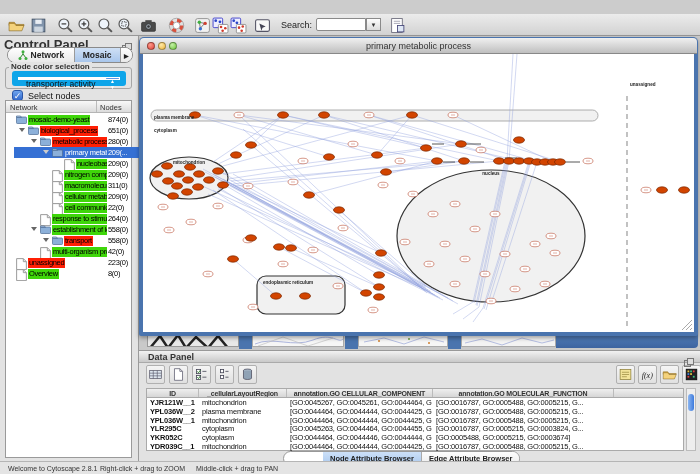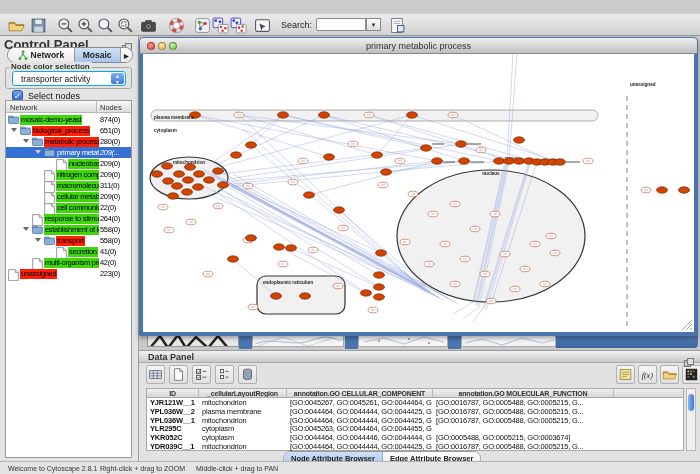--- a/index.html
+++ b/index.html
@@ -21,42 +21,42 @@
 #control-panel { left:0; top:36px; width:139px; height:425px; background:#e3e3e3; border-right:1px solid #9b9b9b; }
 #cp-title { position:absolute; left:4px; top:1px; font-size:13px; font-weight:bold; color:#333; }
 .float-icon { position:absolute; width:10px; height:9px; }
 #cp-tabs { position:absolute; left:7px; top:11px; width:126px; height:16px; border:1px solid #8a8a8a; border-radius:8px; background:#fdfdfd; display:flex; overflow:hidden; }
 .cp-tab { height:100%; display:flex; align-items:center; justify-content:center; font-size:8.5px; font-weight:bold; color:#222; border-right:1px solid #9a9a9a; }
 #cp-tab-network { width:70px; background:linear-gradient(#fefefe,#e9e9e9); }
 #cp-tab-mosaic { width:48px; background:linear-gradient(#cfe0f5,#a8c6ec); }
 #cp-tab-arrow { width:12px; border-right:none; background:linear-gradient(#fefefe,#e9e9e9); font-size:6px; }
 #groupbox { position:absolute; left:5px; top:31px; width:127px; height:22px; border:1px solid #a6a6a6; border-radius:3px; }
 #groupbox-label { position:absolute; left:3px; top:-6px; background:#e3e3e3; font-size:8px; font-weight:bold; color:#333; padding:0 2px; }
-#combo { position:absolute; left:12px; top:35px; width:114px; height:15px; background:#fff; border:1px solid #0ea5e9; border-radius:3px; }
+#combo { position:absolute; left:12px; top:35px; width:114px; height:15px; background:#fff; border:6px solid #0ea5e9; border-radius:3px; }
 #combo-text { position:absolute; left:8px; top:2px; font-size:8.5px; color:#111; }
 #combo-step { position:absolute; right:1px; top:1px; bottom:1px; width:13px; border-radius:2px; background:linear-gradient(#7fb1f2,#3f7ad8); color:#fff; font-size:5px; line-height:6px; text-align:center; }
 #checkbox { position:absolute; left:12px; top:54px; width:11px; height:11px; background:linear-gradient(#6fa5ee,#3268cc); border:1px solid #2a56a8; border-radius:3px; color:#fff; font-size:9px; line-height:10px; text-align:center; }
 #checkbox-label { position:absolute; left:28px; top:55px; font-size:9px; color:#111; }
 #tree-box { position:absolute; left:5px; top:64px; width:127px; height:358px; background:#fff; border:1px solid #9a9a9a; }
 #tree-head { position:absolute; left:0; top:0; width:100%; height:12px; background:linear-gradient(#f8f8f8,#dcdcdc); border-bottom:1px solid #b5b5b5; font-size:7.5px; color:#333; }
 #tree-head .c1 { position:absolute; left:4px; top:2px; }
 #tree-head .c2 { position:absolute; left:94px; top:2px; }
 #tree-head .sep { position:absolute; left:90px; top:0; bottom:0; width:1px; background:#bbb; }
-#tree-rows { position:absolute; left:0; top:13px; width:100%; }
+#tree-rows { position:absolute; left:8px; top:13px; width:100%; }
 .trow { position:relative; height:11px; width:100%; font-size:7.5px; letter-spacing:-0.3px; white-space:nowrap; }
 .trow.sel { background:#3570d4; }
 .tr-arrow { position:absolute; top:3px; width:0; height:0; border-left:3px solid transparent; border-right:3px solid transparent; border-top:4.5px solid #666; }
 .trow.sel .tr-arrow { border-top-color:#ccc; }
 .tr-icon { position:absolute; top:1px; width:11px; height:9px; }
 .tr-label { position:absolute; top:0.5px; height:10px; line-height:10px; color:#000; padding:0 1px; overflow:hidden; }
 .hl-green { background:#3fd60a; }
 .hl-red { background:#ff1f04; }
 .trow.sel .tr-label { background:transparent; color:#fff; }
 .tr-num { position:absolute; left:94px; top:0.5px; line-height:10px; color:#000; letter-spacing:-0.3px; }
-.trow.sel .tr-num { color:#fff;font-style:italic; }
+.trow.sel .tr-num { color:#fff; }
 
 #desktop { left:139px; top:36px; width:561px; height:425px; background:#c9c9c9; }
 #strip { position:absolute; left:0; top:297px; width:561px; height:18px; }
 
 #net-window { position:absolute; left:0; top:1px; width:559px; height:299px; background:#4a74ae; border-radius:5px 5px 2px 2px; box-shadow:0 2px 4px rgba(0,0,0,.35); }
 #net-titlebar { position:absolute; left:1px; top:1px; right:1px; height:16px; background:linear-gradient(#f0f0f0,#bfbfbf); border-radius:4px 4px 0 0; border-bottom:1px solid #888; }
 #net-title { width:100%; text-align:center; font-size:9px; color:#333; line-height:16px; }
 #net-canvas { position:absolute; left:4px; top:17px; width:551px; height:278px; background:#fff; }
 #net-canvas svg { position:absolute; left:0; top:0; }
 
@@ -71,21 +71,21 @@
 .th { position:absolute; top:0; height:100%; font-size:7px; font-weight:bold; color:#333; text-align:center; border-right:1px solid #bbb; overflow:hidden; line-height:9px; letter-spacing:-0.2px; }
 #dp-tbody { position:absolute; left:0; top:10px; width:100%; }
 .dprow { position:relative; height:8.8px; width:100%; }
 .td { position:absolute; top:0; height:100%; font-size:7.5px; color:#111; white-space:nowrap; overflow:hidden; line-height:8.8px; letter-spacing:-0.2px; }
 .td.b { font-weight:bold; }
 #dp-scroll { position:absolute; left:547px; top:38px; width:10px; height:63px; background:#eee; border:1px solid #bbb; }
 #dp-thumb { position:absolute; left:1px; top:5px; width:6px; height:17px; border-radius:3px; background:linear-gradient(90deg,#8db6f0,#3d7bdd); }
 
 #attr-tabs { position:absolute; left:283px; top:451px; height:15px; display:flex; border:1px solid #999; border-radius:8px; overflow:hidden; background:#fff; }
 .attr-tab { height:100%; padding:0 7px; font-size:7.5px; font-weight:bold; color:#222; line-height:14px; border-right:1px solid #aaa; background:linear-gradient(#fdfdfd,#ececec); }
-.attr-tab.sel { background:linear-gradient(#cce0f8,#a9c8ee); }
+.attr-tab.sel { background:linear-gradient(#cce0f8,#a9c8ee);margin-left:39px; }
 .attr-tab:last-child { border-right:none; }
 
 #status-bar { left:0; top:461px; width:700px; height:13px; background:#e4e4e4; border-top:1px solid #b5b5b5; }
 .status-item { position:absolute; top:3px; font-size:7px; color:#333; }
 </style>
 </head>
 <body>
 
 <div id="app">
 
@@ -308,42 +308,42 @@
           <div class="trow">
             <span class="tr-arrow" style="left:29px"></span>
             <span class="tr-icon" style="left:38px"><svg viewBox="0 0 11 9">
                 <rect x="0.5" y="2" width="10" height="6.5" rx="0.8" fill="#8cb0d9" stroke="#4a6a94" stroke-width="0.7"></rect>
                 <path d="M0.5 2.5 v-1.5 h4 l1 1.5z" fill="#a9c4e4" stroke="#4a6a94" stroke-width="0.7"></path>
               </svg></span>
             <span class="tr-label hl-red" style="left:50px; max-width:43px">transport</span>
             <span class="tr-num">558(0)</span>
           </div>
           <div class="trow">
-            <span class="tr-icon" style="left:50px"><svg viewBox="0 0 9 10">
-                <path d="M0.5 0.5 h5.5 l2.5 2.5 v6.5 h-8z" fill="#fff" stroke="#999" stroke-width="0.8"></path>
-                <path d="M6 0.5 v2.5 h2.5" fill="none" stroke="#999" stroke-width="0.8"></path>
-              </svg></span>
-            <span class="tr-label hl-green" style="left:62px; max-width:31px">secretion</span>
-            <span class="tr-num">41(0)</span>
-          </div>
-          <div class="trow">
             <span class="tr-icon" style="left:26px"><svg viewBox="0 0 9 10">
                 <path d="M0.5 0.5 h5.5 l2.5 2.5 v6.5 h-8z" fill="#fff" stroke="#999" stroke-width="0.8"></path>
                 <path d="M6 0.5 v2.5 h2.5" fill="none" stroke="#999" stroke-width="0.8"></path>
               </svg></span>
             <span class="tr-label hl-green" style="left:38px; max-width:55px">multi-organism pro</span>
             <span class="tr-num">42(0)</span>
           </div>
           <div class="trow">
             <span class="tr-icon" style="left:2px"><svg viewBox="0 0 9 10">
                 <path d="M0.5 0.5 h5.5 l2.5 2.5 v6.5 h-8z" fill="#fff" stroke="#999" stroke-width="0.8"></path>
                 <path d="M6 0.5 v2.5 h2.5" fill="none" stroke="#999" stroke-width="0.8"></path>
               </svg></span>
             <span class="tr-label hl-red" style="left:14px; max-width:79px">unassigned</span>
             <span class="tr-num">223(0)</span>
+          </div>
+          <div class="trow">
+            <span class="tr-icon" style="left:2px"><svg viewBox="0 0 9 10">
+                <path d="M0.5 0.5 h5.5 l2.5 2.5 v6.5 h-8z" fill="#fff" stroke="#999" stroke-width="0.8"></path>
+                <path d="M6 0.5 v2.5 h2.5" fill="none" stroke="#999" stroke-width="0.8"></path>
+              </svg></span>
+            <span class="tr-label hl-green" style="left:14px; max-width:79px">Overview</span>
+            <span class="tr-num">8(0)</span>
           </div>
         </div>
     </div>
   </div>
 
   <div id="desktop" class="abs">
     <div id="strip">
         <div style="position:absolute;left:8px;top:0;width:92px;height:14px;background:#e8e8e8;border:1px solid #999;overflow:hidden;"><svg width="92" height="14">
             <path d="M2 14 L12 2 L20 14 L30 1 L38 14 L48 3 L60 14 L70 2 L80 14" stroke="#222" stroke-width="2.5" fill="none"></path>
           </svg></div>
@@ -686,20 +686,21 @@
             <div class="dprow">
               <span class="td b" style="left: 3px; width: 48px;">YPL036W__1</span>
               <span class="td" style="left: 55px; width: 84px;">mitochondrion</span>
               <span class="td" style="left: 143px; width: 142px;">[GO:0044464, GO:0044444, GO:0044425, G...</span>
               <span class="td" style="left: 289px; width: 177px;">[GO:0016787, GO:0005488, GO:0005215, G...</span>
             </div>
             <div class="dprow">
               <span class="td b" style="left: 3px; width: 48px;">YLR295C</span>
               <span class="td" style="left: 55px; width: 84px;">cytoplasm</span>
               <span class="td" style="left: 143px; width: 142px;">[GO:0045263, GO:0044464, GO:0044455, G...</span>
+              <span class="td" style="left: 289px; width: 177px;">[GO:0016787, GO:0005215, GO:0003824, G...</span>
             </div>
             <div class="dprow">
               <span class="td b" style="left: 3px; width: 48px;">YKR052C</span>
               <span class="td" style="left: 55px; width: 84px;">cytoplasm</span>
               <span class="td" style="left: 143px; width: 142px;">[GO:0044464, GO:0044446, GO:0044444, G...</span>
               <span class="td" style="left: 289px; width: 177px;">[GO:0005488, GO:0005215, GO:0003674]</span>
             </div>
             <div class="dprow">
               <span class="td b" style="left: 3px; width: 48px;">YDR039C__1</span>
               <span class="td" style="left: 55px; width: 84px;">mitochondrion</span>

